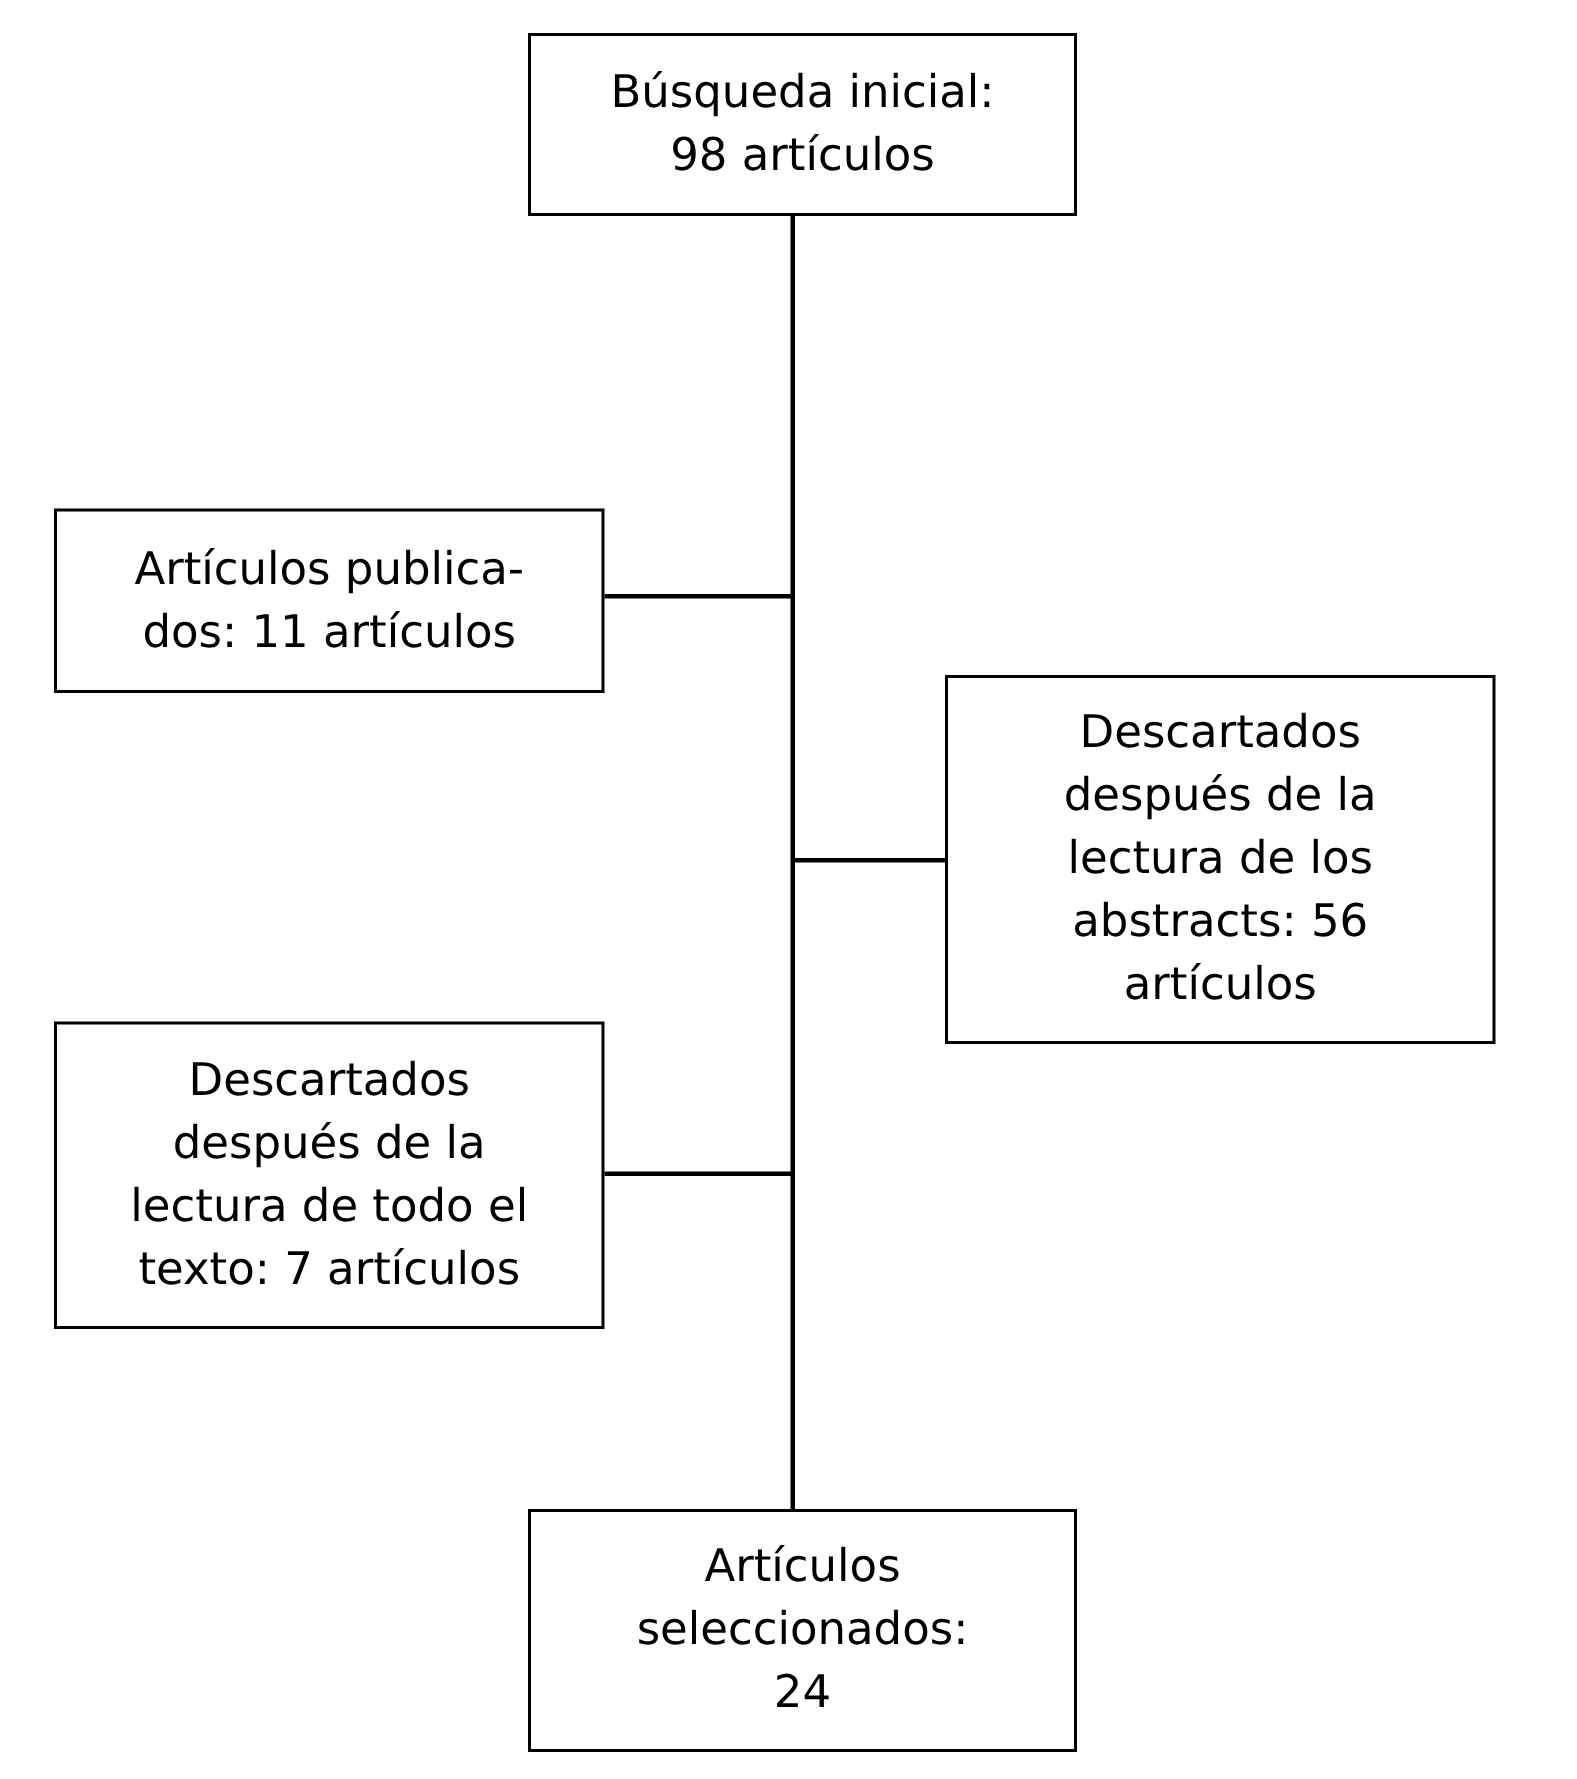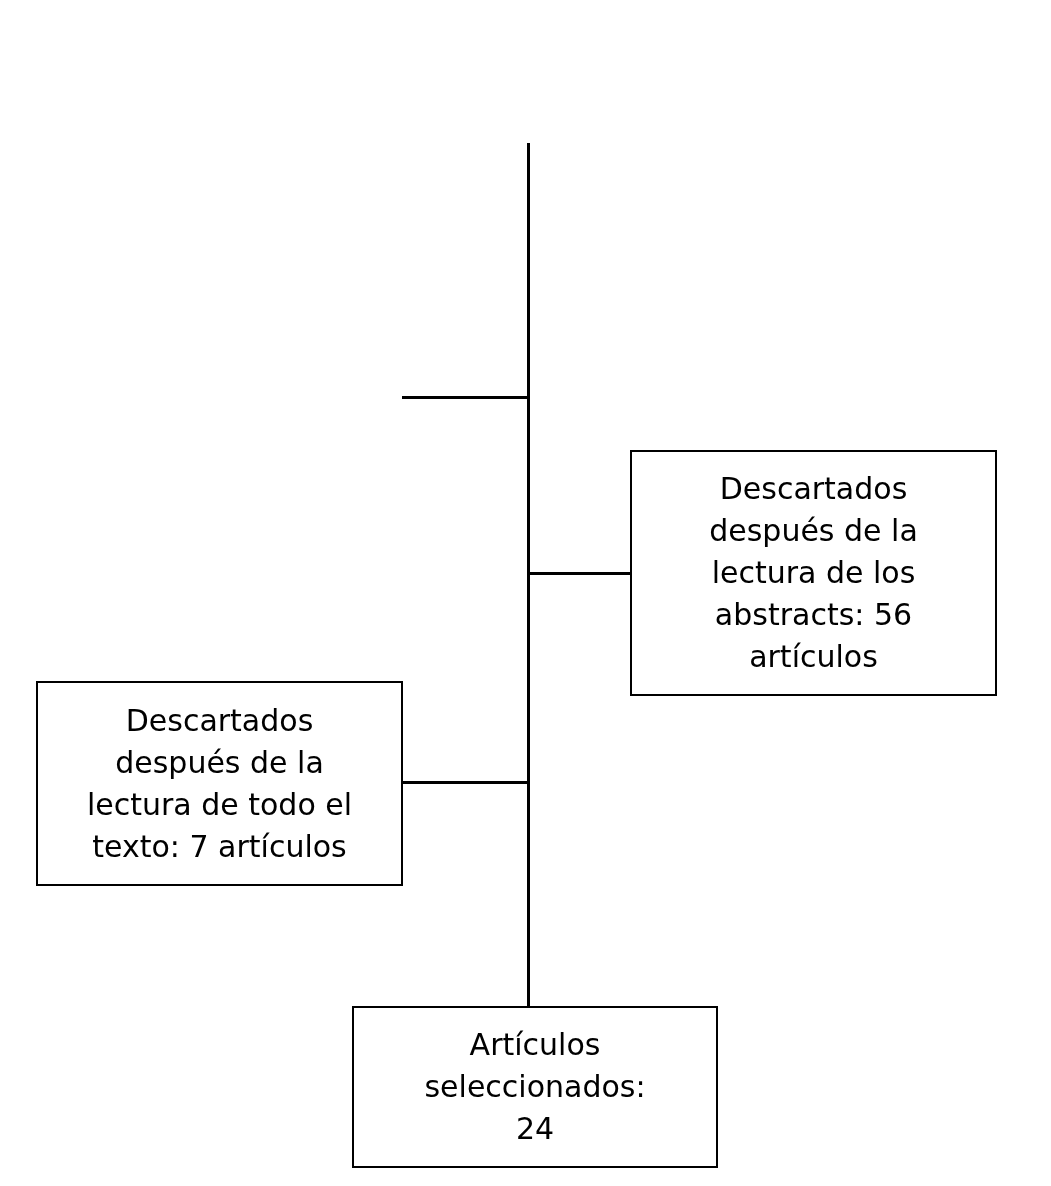--- a/index.html
+++ b/index.html
@@ -65,21 +65,29 @@
 <div id="canvas">
 
   <div class="connector" id="spine"></div>
 
   <div class="connector" id="link-published"></div>
 
   <div class="connector" id="link-abstracts"></div>
 
   <div class="connector" id="link-fulltext"></div>
 
+  <div class="node" id="node-initial-search">
+    <span class="label">Búsqueda inicial:
+98 artículos</span>
+  </div>
 
+  <div class="node" id="node-published">
+    <span class="label">Artículos publica-
+dos: 11 artículos</span>
+  </div>
 
   <div class="node" id="node-discarded-abstracts">
     <span class="label">Descartados
 después de la
 lectura de los
 abstracts: 56
 artículos</span>
   </div>
 
   <div class="node" id="node-discarded-fulltext">

